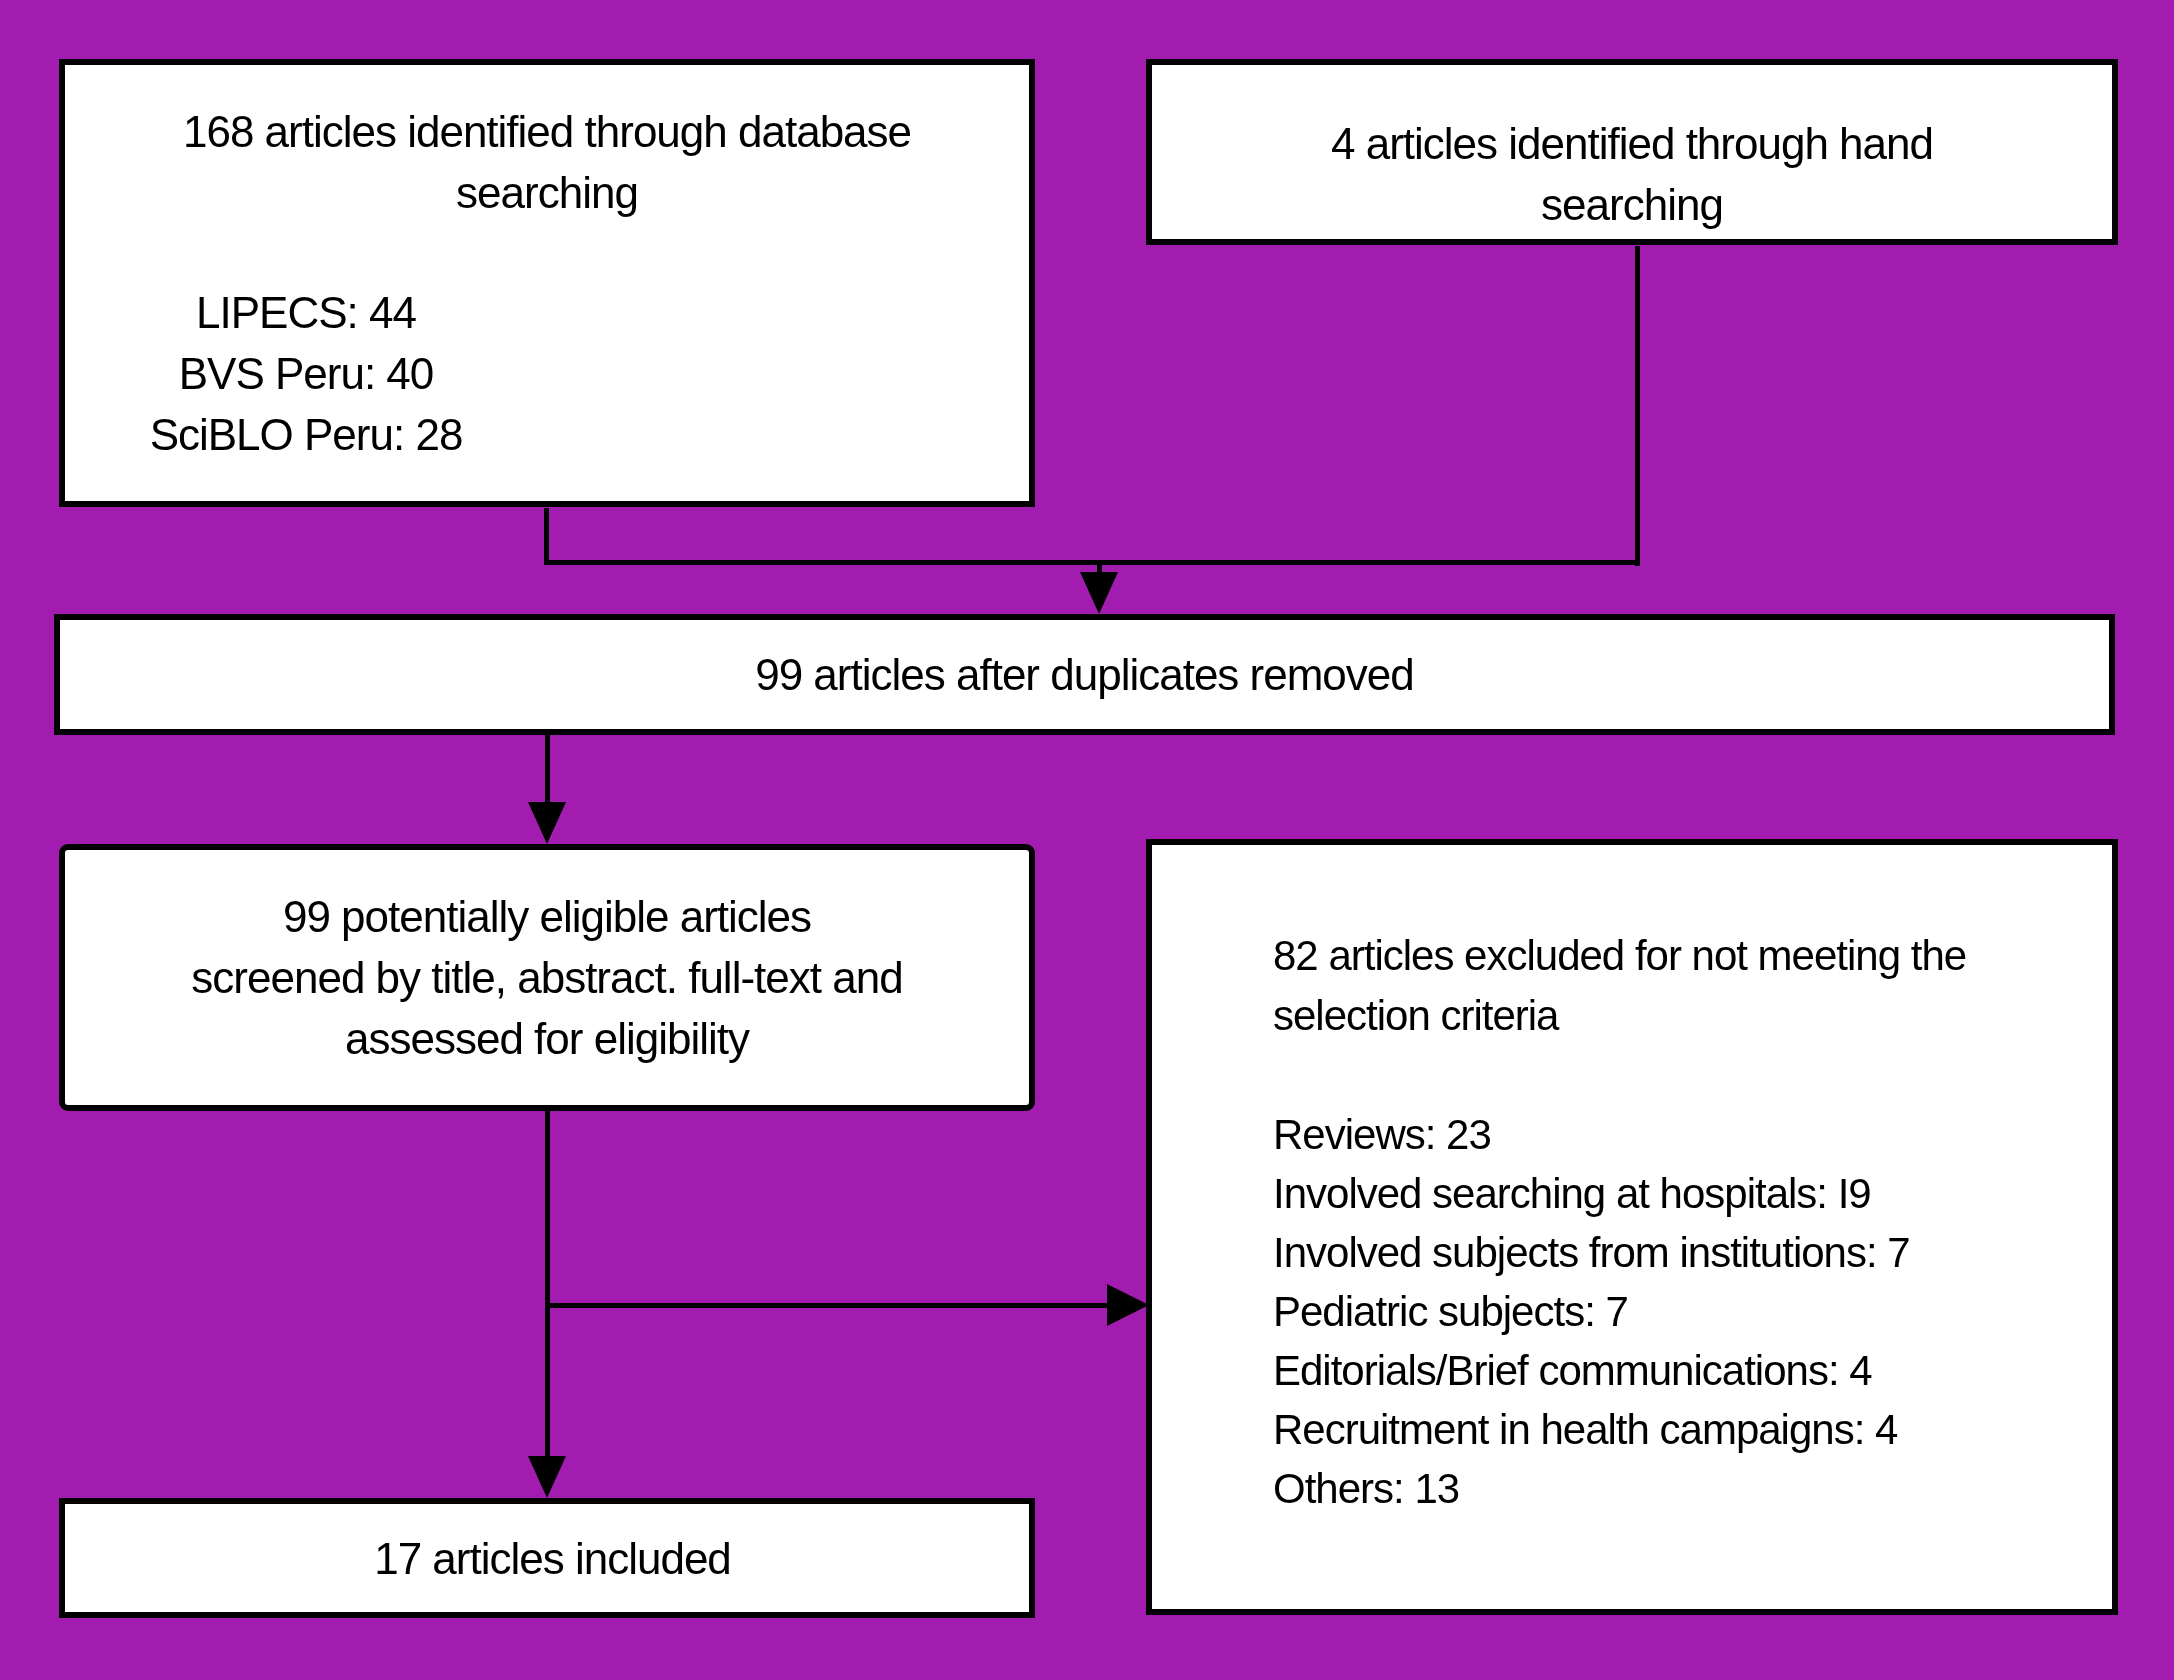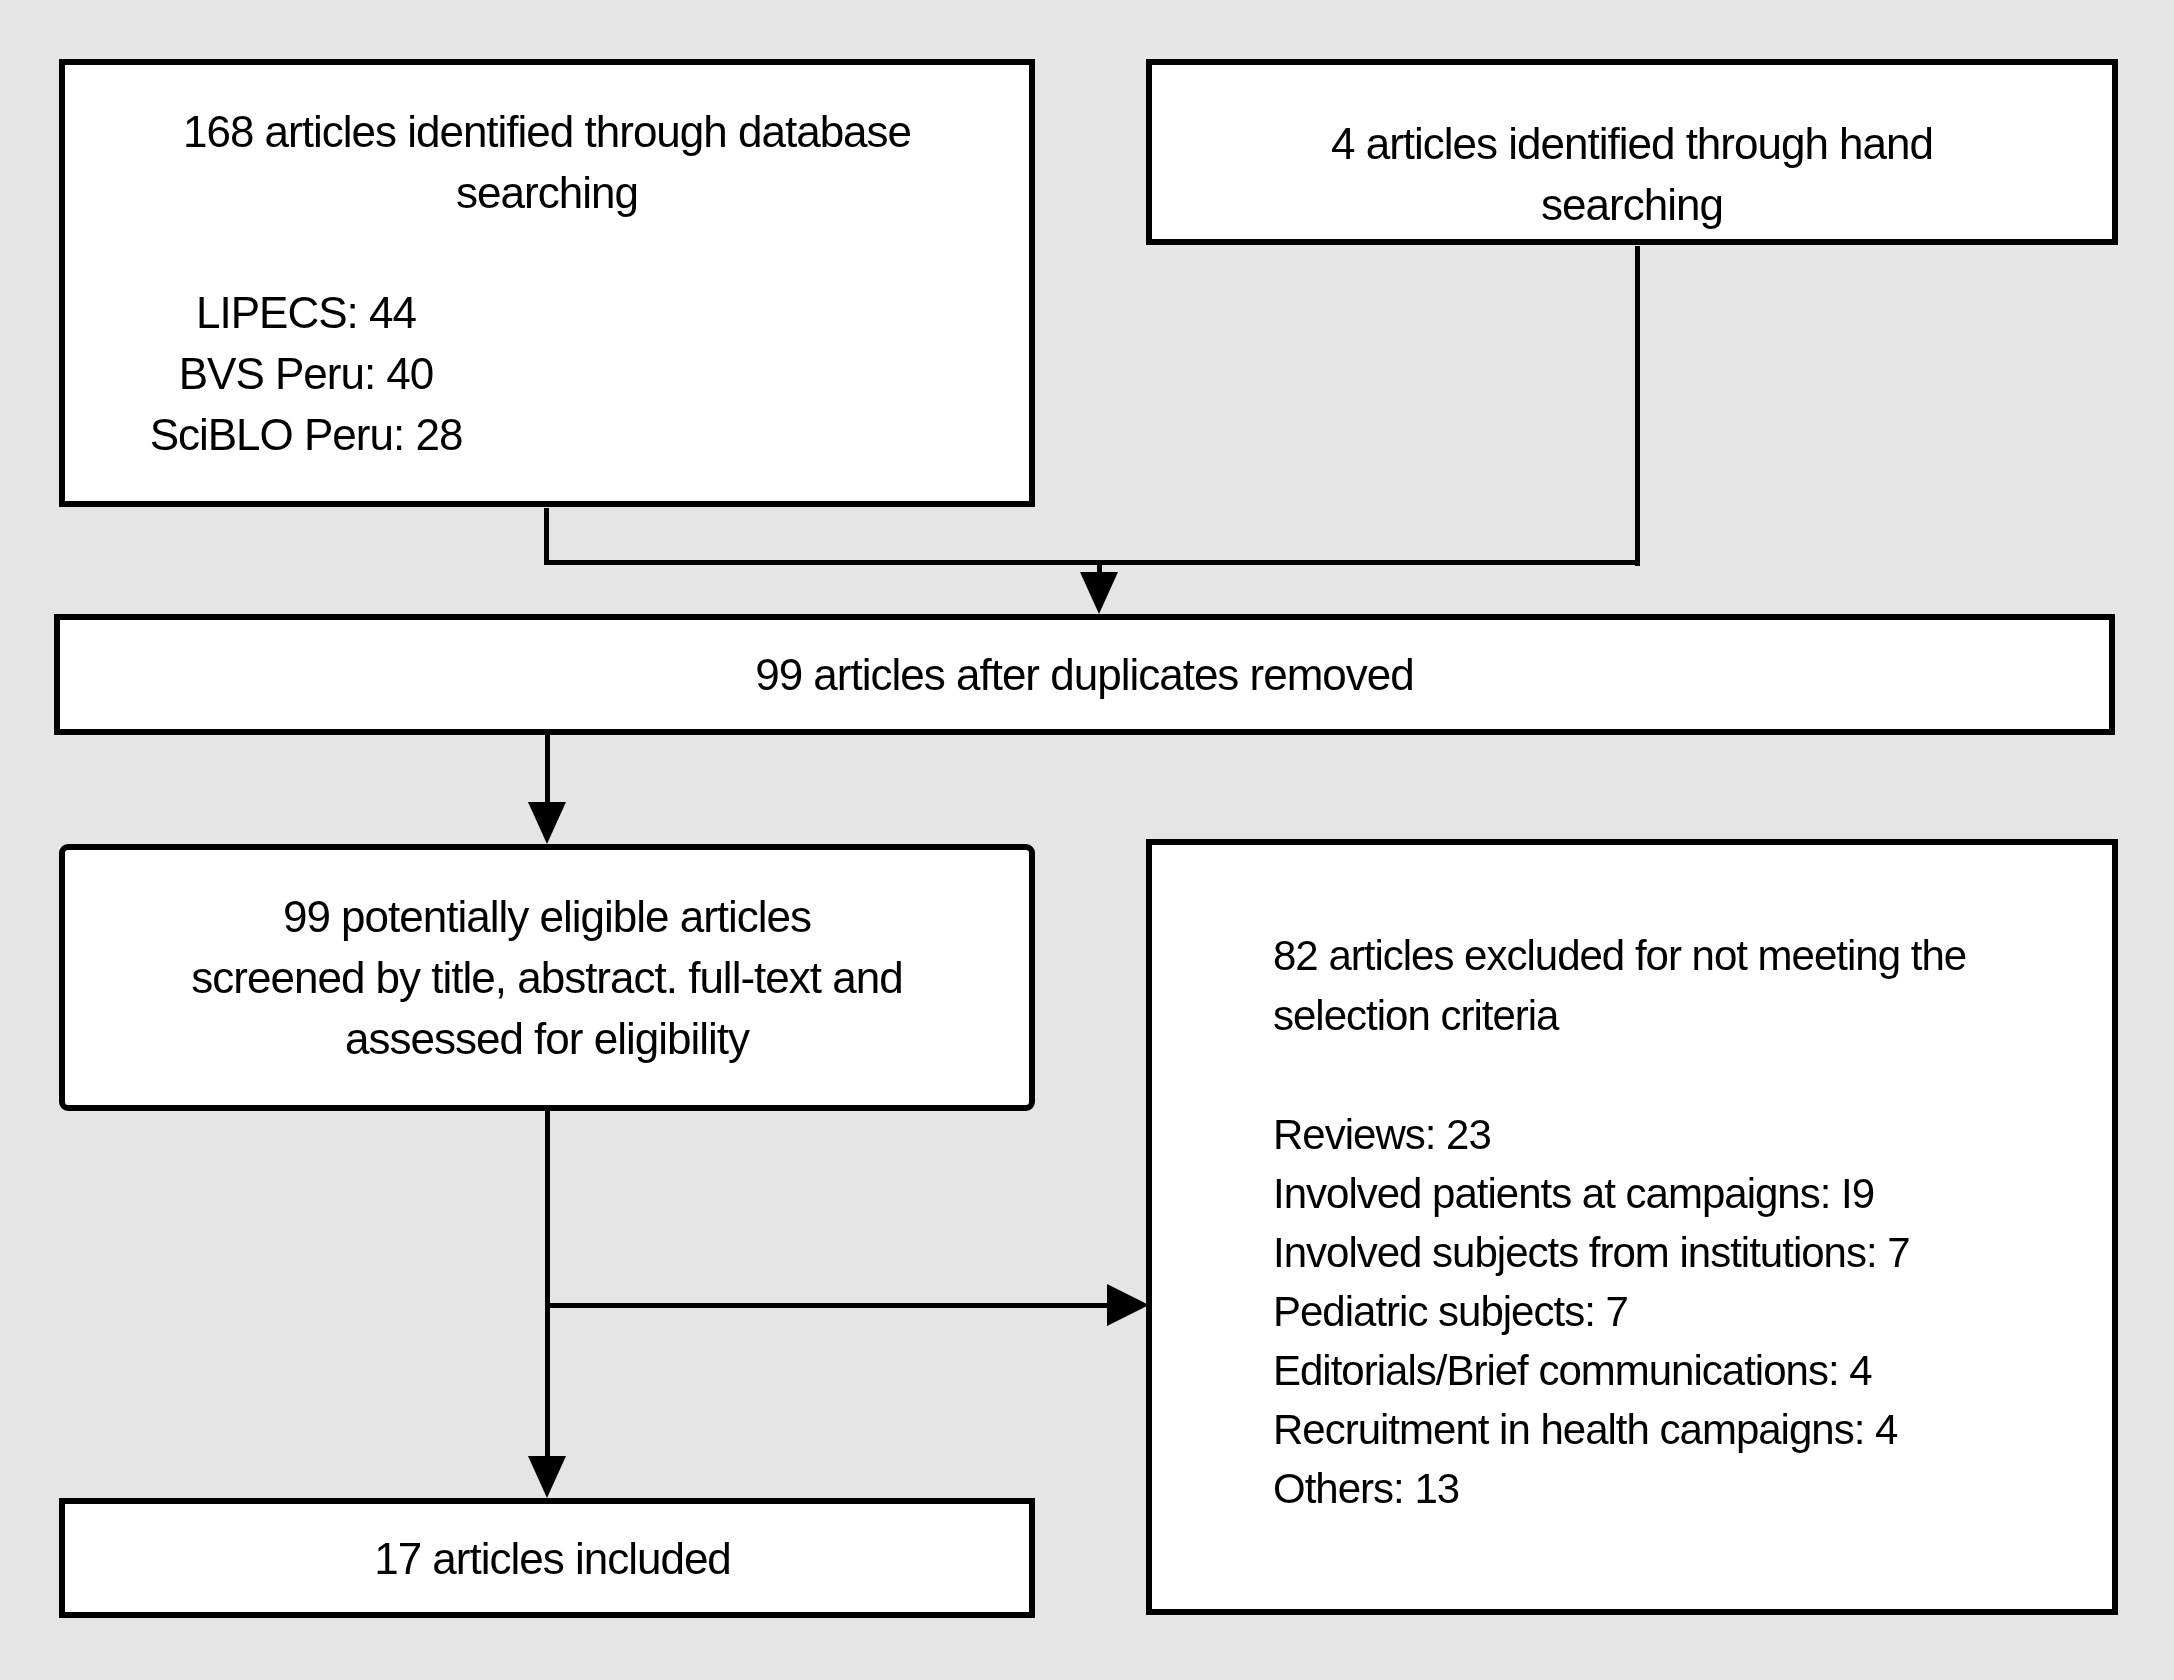--- a/index.html
+++ b/index.html
@@ -4,21 +4,21 @@
 <style>
   html, body {
     margin: 0;
     padding: 0;
     background: #ffffff;
   }
   #canvas {
     position: relative;
     width: 2174px;
     height: 1680px;
-    background: #e5e5e5;
+    background: #a21caf;
     font-family: "Liberation Sans", sans-serif;
     color: #000000;
     letter-spacing: -1px;
     overflow: hidden;
   }
   .box {
     position: absolute;
     box-sizing: border-box;
     border: 6px solid #000000;
     background: #ffffff;
@@ -104,21 +104,21 @@
     <div class="tline">99 potentially eligible articles</div>
     <div class="tline">screened by title, abstract. full-text and</div>
     <div class="tline">assessed for eligibility</div>
   </div>
 
   <div class="box" id="box-excluded">
     <div class="tline">82 articles excluded for not meeting the</div>
     <div class="tline">selection criteria</div>
     <div class="reasons">
       <div class="tline">Reviews: 23</div>
-      <div class="tline">Involved patients at campaigns: I9</div>
+      <div class="tline">Involved searching at hospitals: I9</div>
       <div class="tline">Involved subjects from institutions: 7</div>
       <div class="tline">Pediatric subjects: 7</div>
       <div class="tline">Editorials/Brief communications: 4</div>
       <div class="tline">Recruitment in health campaigns: 4</div>
       <div class="tline">Others: 13</div>
     </div>
   </div>
 
   <div class="box" id="box-included">
     <div class="tline">17 articles included</div>

